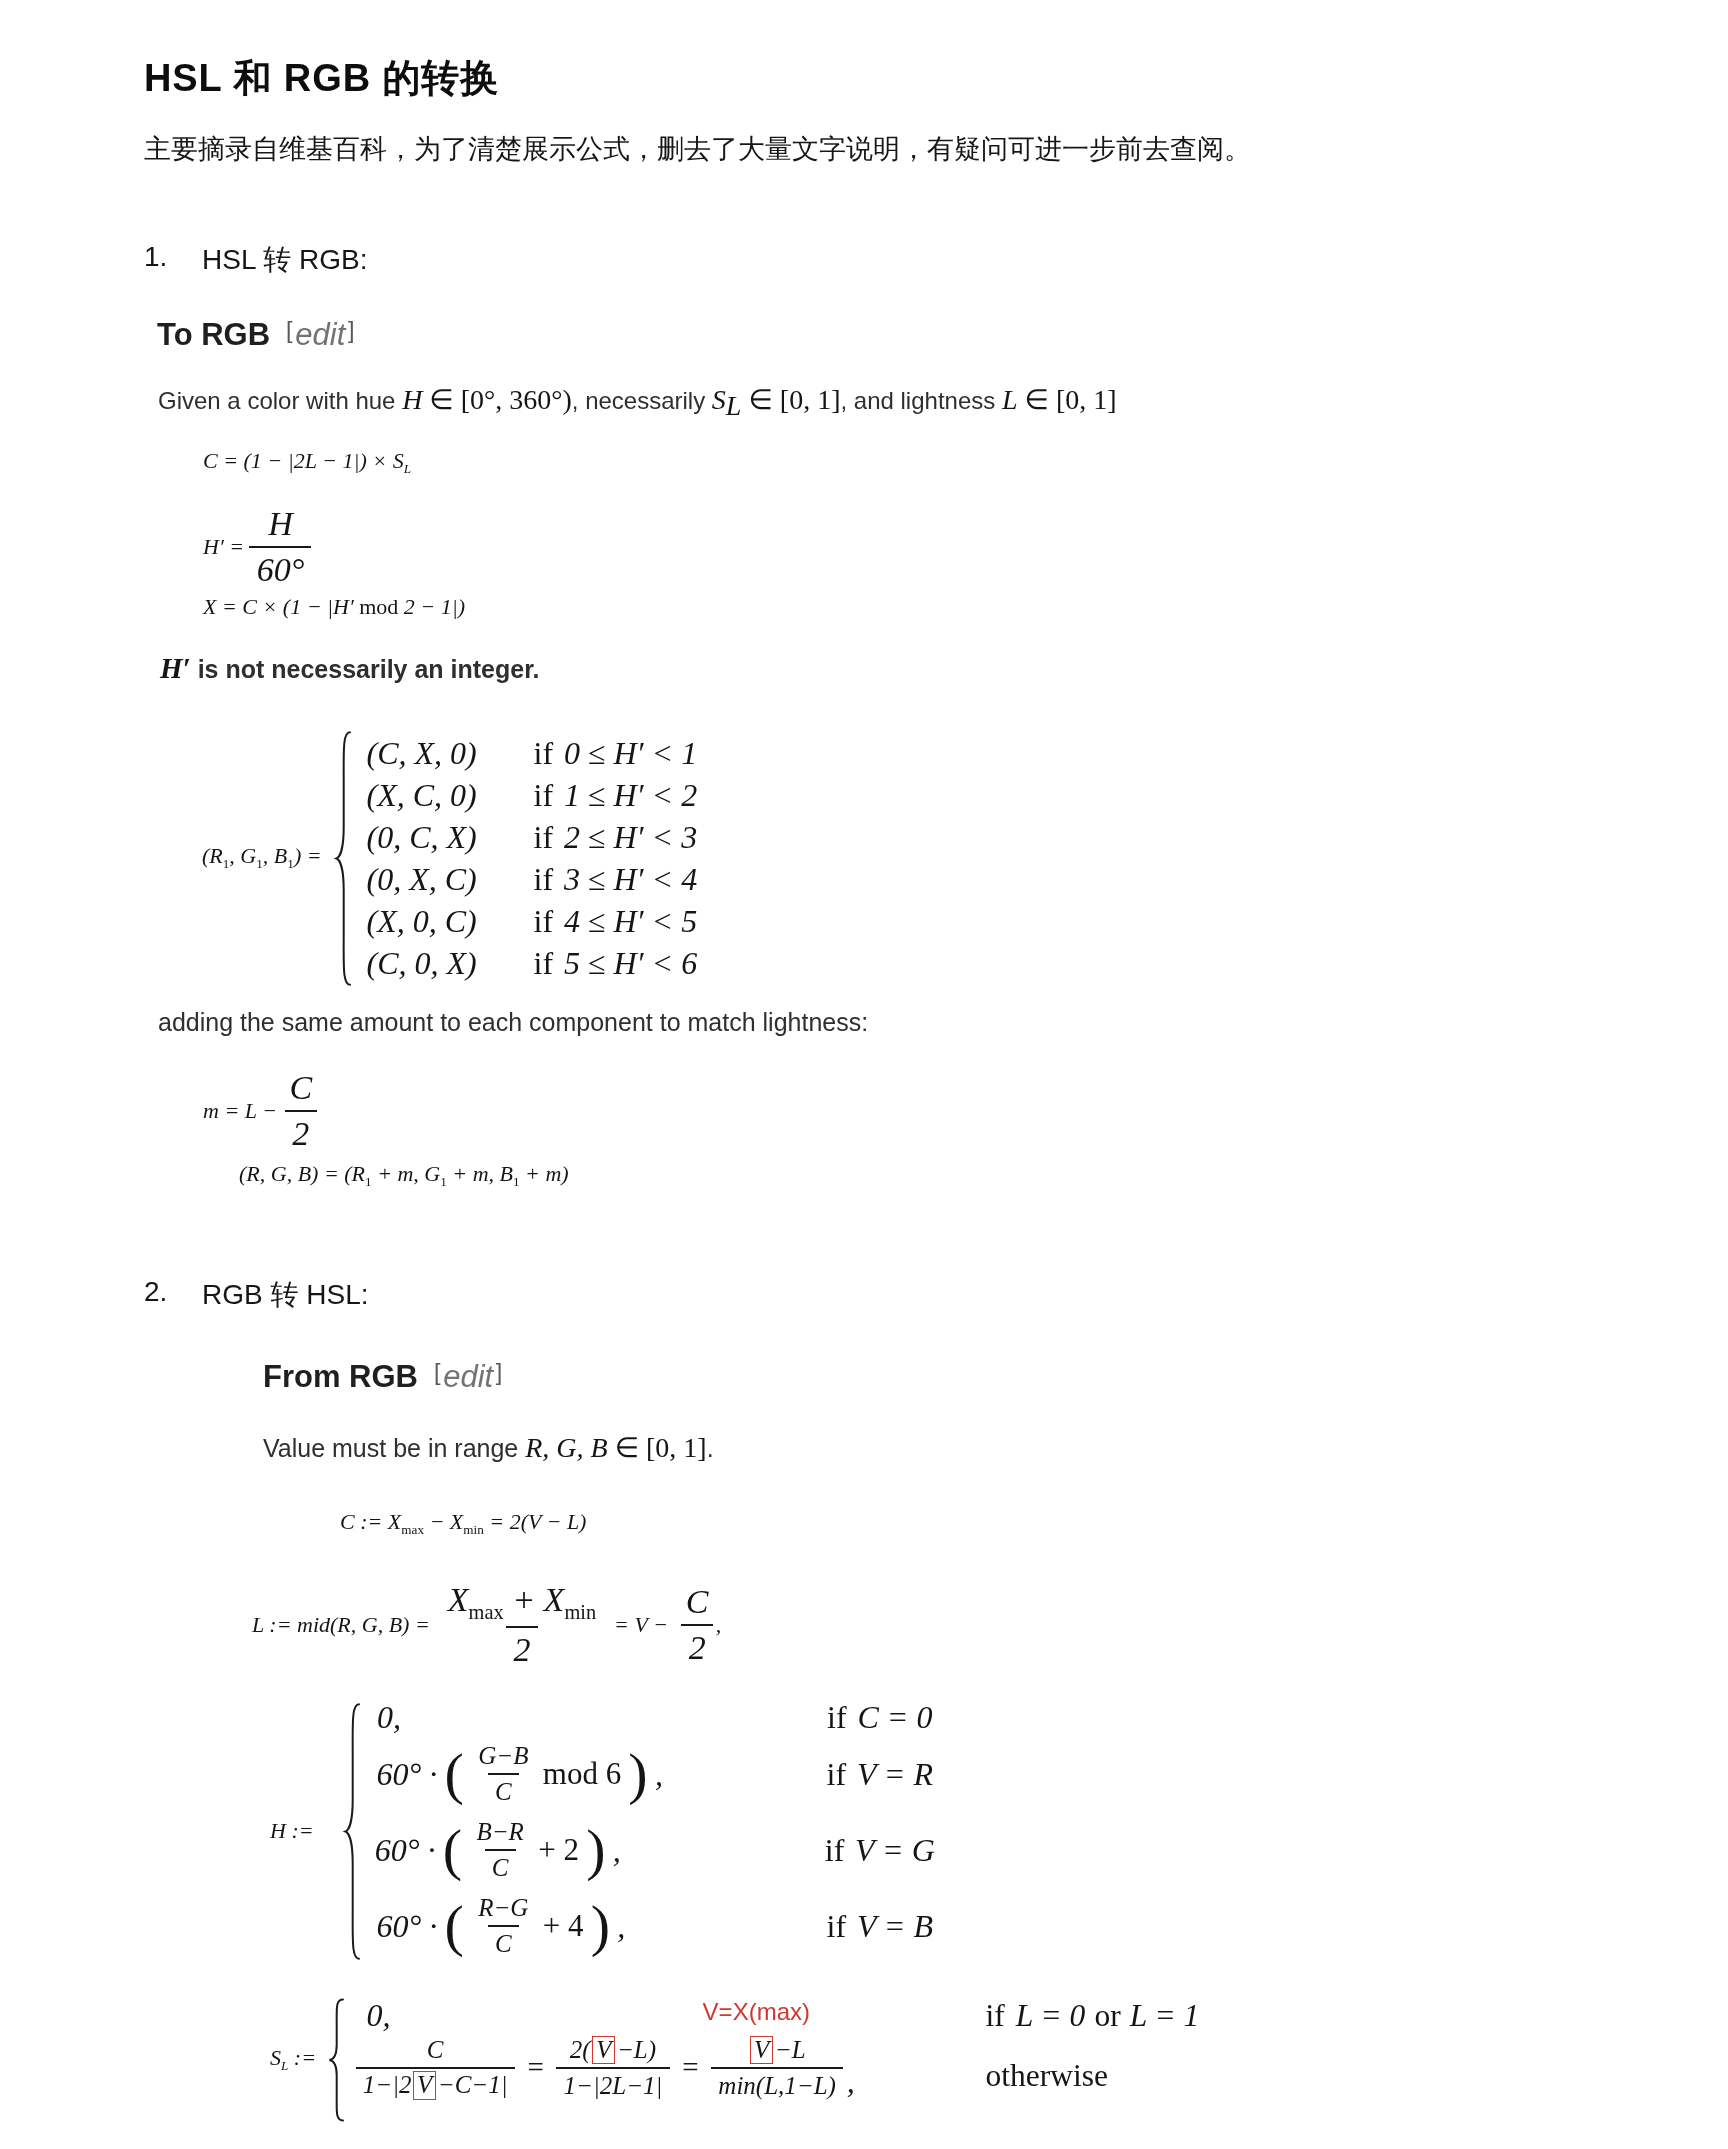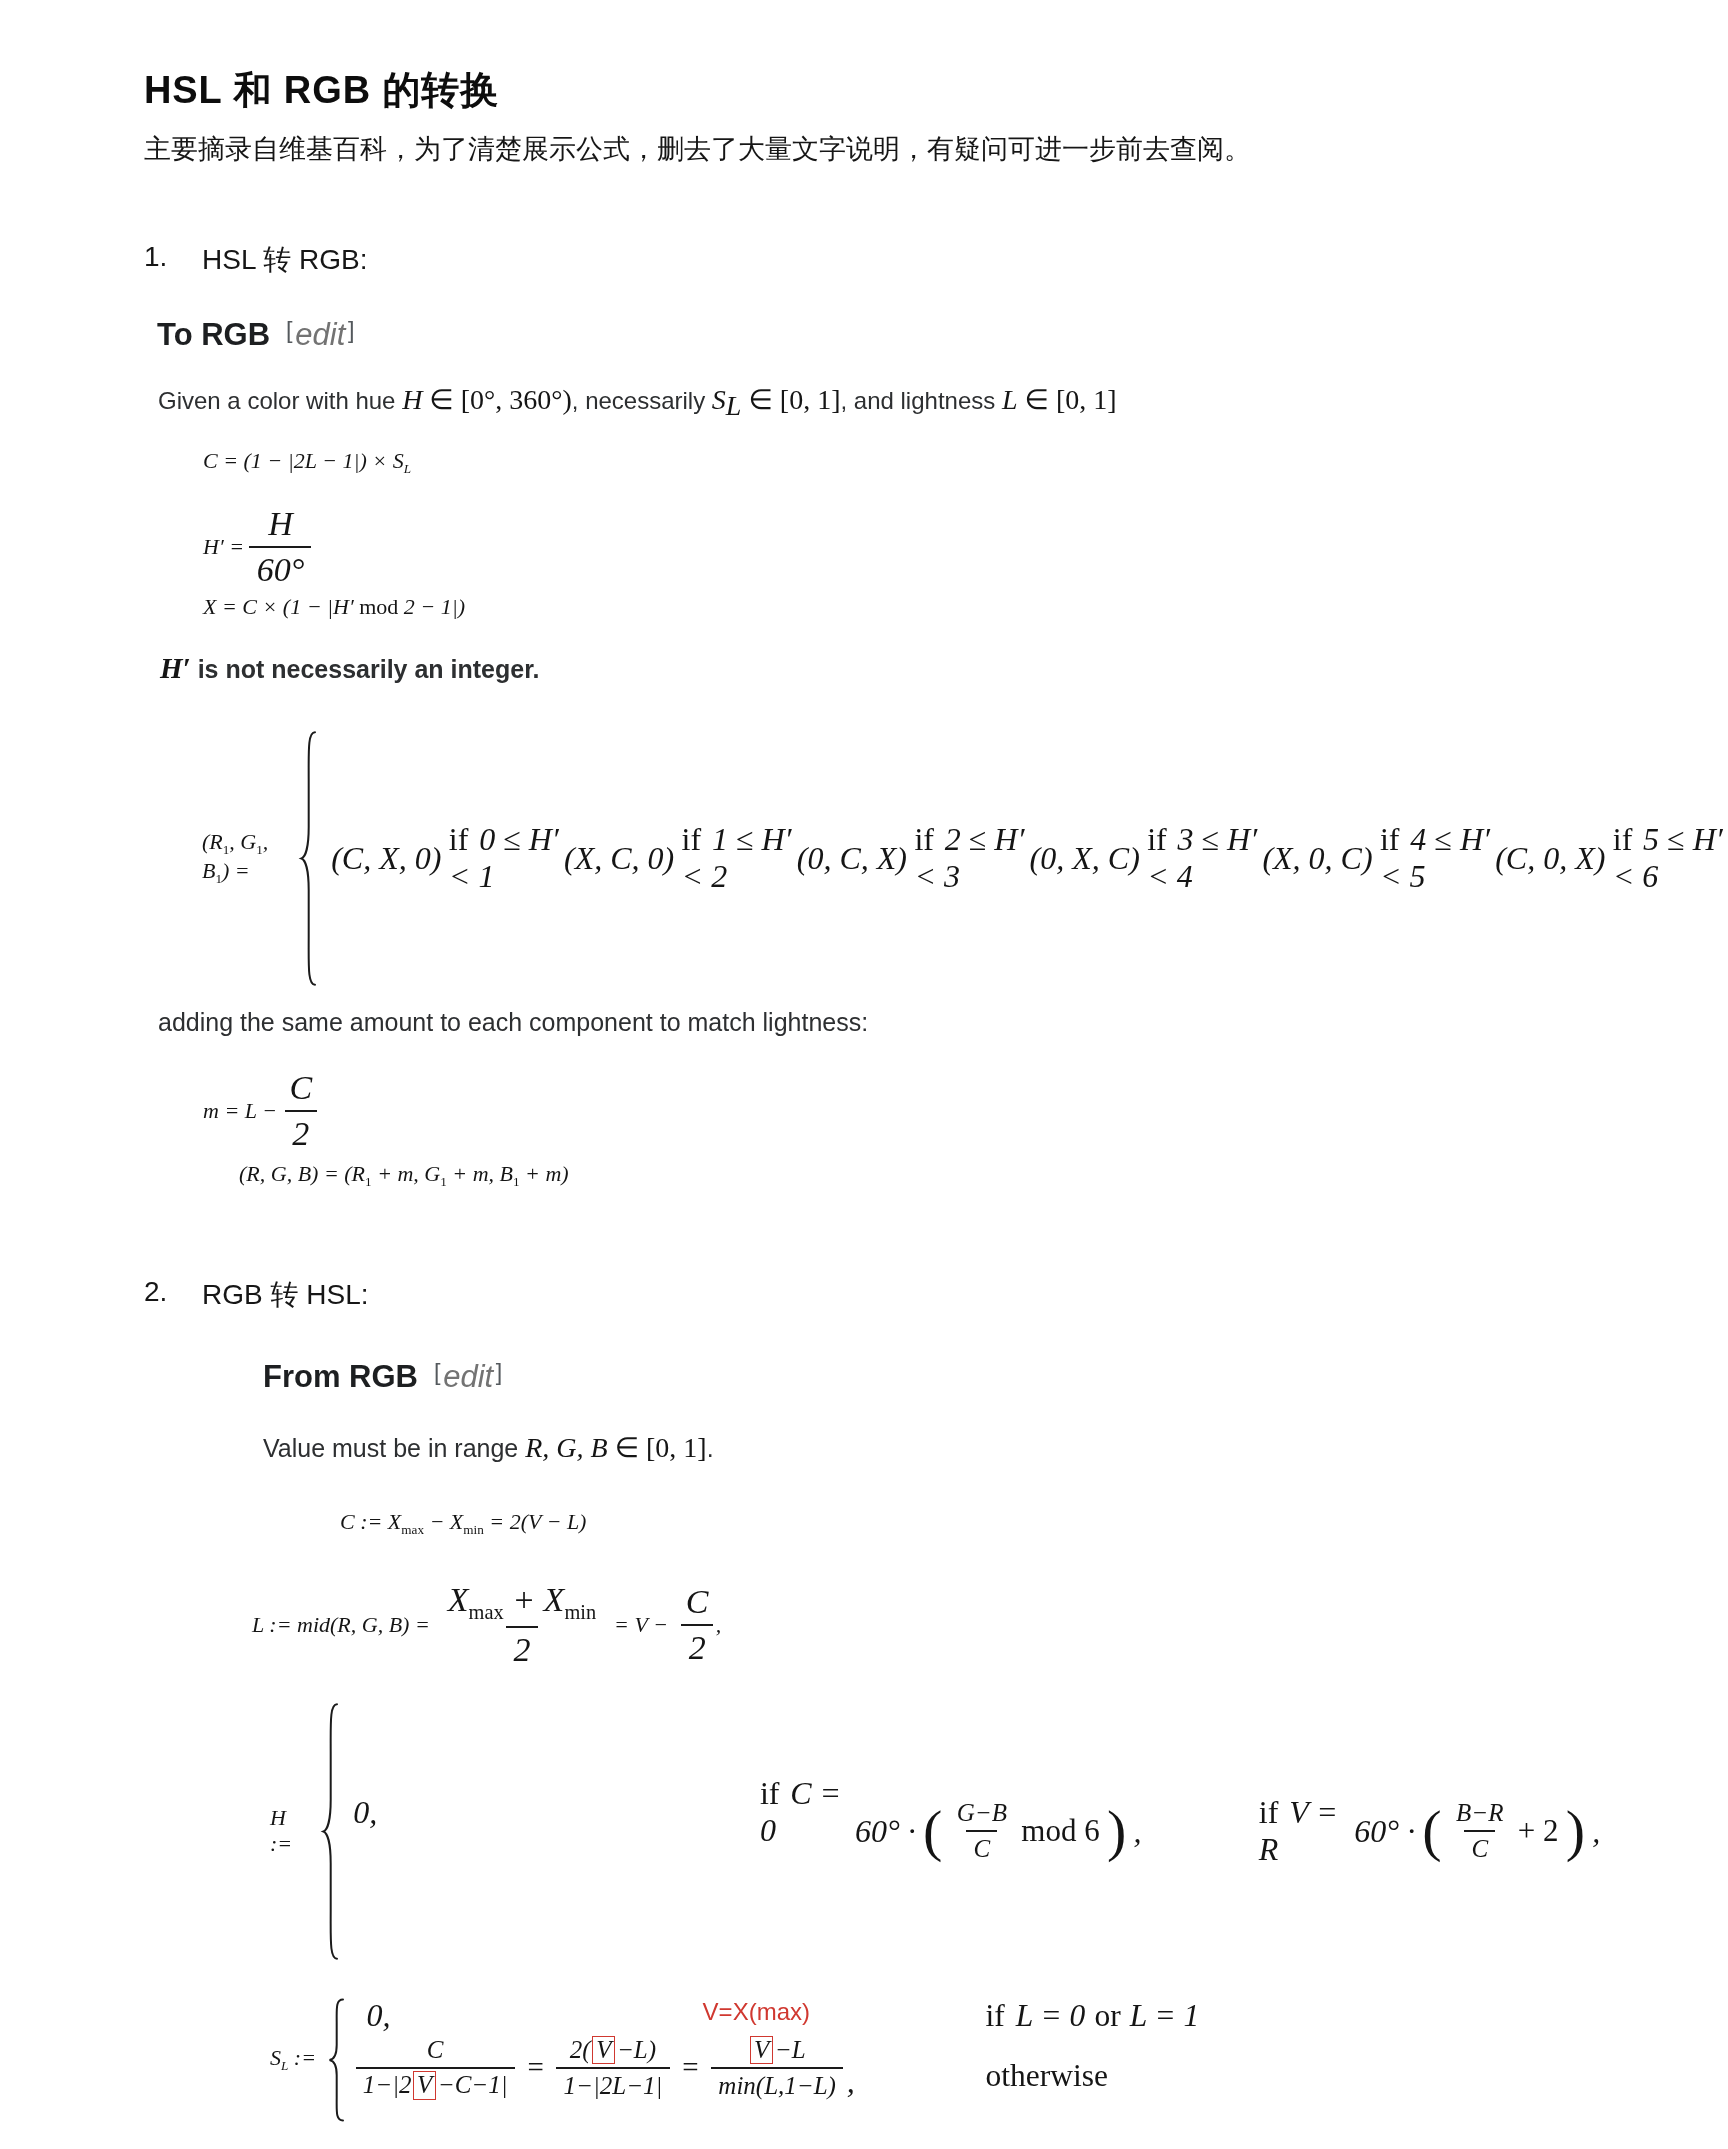--- a/index.html
+++ b/index.html
@@ -27,39 +27,39 @@
   sub.rm { font-style:normal; }
   .mrow { display:flex; align-items:center; }
   .frac { display:inline-flex; flex-direction:column; align-items:center; text-align:center; }
   .frac .fnum { padding:0 7.2px 2.7px 7.2px; }
   .frac .fden { border-top:2.3px solid #1a1a1a; padding:2.7px 7.2px 0 7.2px; }
   .frac.big { font-size:34px; }
   .frac.sm  { font-size:25px; }
   .gap6 > * { margin-right:5.4px; }
   .pw { display:flex; align-items:center; }
   .brace { flex:0 0 auto; }
-  .pwrows { display:flex; justify-content:center; padding-left:12.6px; }
+  .pwrows { display:flex; flex-direction:column; justify-content:center; padding-left:12.6px;align-items:center; }
   .crow { display:flex; align-items:center; height:42px; }
   .cval { width:167px; font-size:32px; }
   .ccond { font-size:32px; }
   .iflab { font-family:"Liberation Serif", serif; font-style:normal; margin-right:10.8px; }
   .hrow { display:flex; align-items:center; }
   .hval { display:flex; align-items:center; width:450px; }
   .hval > * { margin-right:7.2px; }
   .lp { font-family:"Liberation Serif", serif; font-style:normal; font-size:58px; font-weight:300; line-height:0.9; }
   .vbox { display:inline-block; border:1.8px solid #d03830; padding:0 2.7px; margin:0 1.8px; line-height:1.05; }
   .annot-red { color:#d03830; font-size:24px; font-family:"Liberation Sans", sans-serif; }
   .scontent { position:relative; width:1080px; height:100%; }
   .srow2 { position:absolute; display:flex; align-items:center; }
   .srow2 > .eq { font-size:29px; margin:0 12.6px; }
 </style>
 </head>
 <body>
 
-<h1 class="abs title" style="left:144px; top:40px;text-align:center;">HSL 和 RGB 的转换</h1>
+<h1 class="abs title" style="left:144px; top:28px;text-align:center;">HSL 和 RGB 的转换</h1>
 
 <p class="abs intro" style="left:144px; top:131px; margin:0;">主要摘录自维基百科，为了清楚展示公式，删去了大量文字说明，有疑问可进一步前去查阅。</p>
 
 <div class="abs listh" style="left:144px; top:241px;">
   <span class="num">1.</span>
   <span>HSL 转 RGB:</span>
 </div>
 
 <div class="abs wh" style="left:157px; top:317px;">
   <span class="whtext">To RGB</span>

